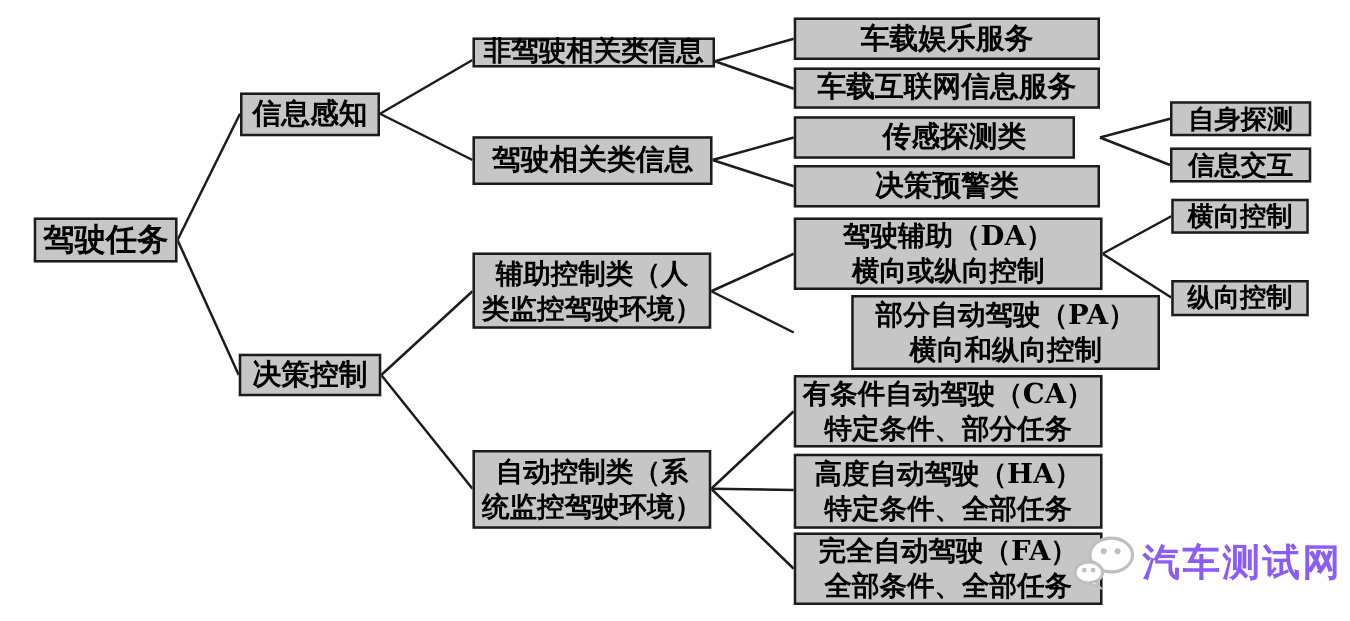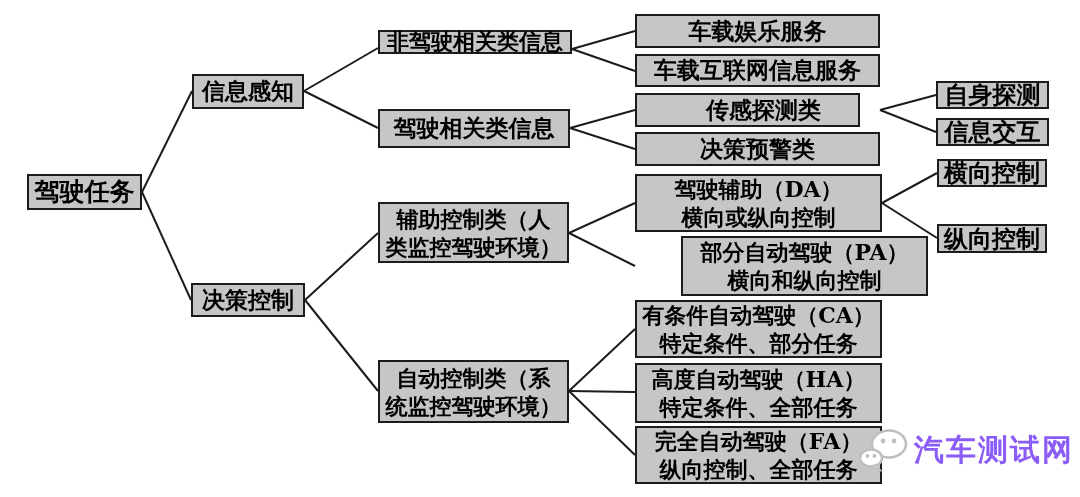--- a/index.html
+++ b/index.html
@@ -23,21 +23,21 @@
     align-items:center;
     justify-content:center;
     text-align:center;
     z-index:2;
     line-height:1.15;
     white-space:nowrap;
   }
   .sz-lg{font-size:25px;}
   .sz-md{font-size:23px;}
   .sz-md2{font-size:22px;}
-  .sz-sm{font-size:24px;}
+  .sz-sm{font-size:21px;}
   .two-line{line-height:28px;font-size:22px;}
   .two-line span{display:block;}
   
   .n-root{left:27px;top:174px;width:115px;height:36px;}
   .n-info{left:192px;top:74px;width:112px;height:35px;}
   .n-decision{left:191px;top:283px;width:114px;height:34px;}
   .n-nondrv{left:378px;top:30px;width:194px;height:24px;}
   .n-drv{left:378px;top:109px;width:192px;height:39px;}
   .n-assist{left:378px;top:202px;width:191px;height:61px;}
   .n-auto{left:378px;top:360px;width:191px;height:63px;}
@@ -141,21 +141,21 @@
     <span>特定条件、部分任务</span>
   </div>
 
   <div class="node n-ha two-line">
     <span>高度自动驾驶（HA）</span>
     <span>特定条件、全部任务</span>
   </div>
 
   <div class="node n-fa two-line">
     <span>完全自动驾驶（FA）</span>
-    <span>纵向控制、全部任务</span>
+    <span>全部条件、全部任务</span>
   </div>
 
   <div class="node n-self sz-sm">自身探测</div>
 
   <div class="node n-exch sz-sm">信息交互</div>
 
   <div class="node n-lat sz-sm">横向控制</div>
 
   <div class="node n-lon sz-sm">纵向控制</div>
 

